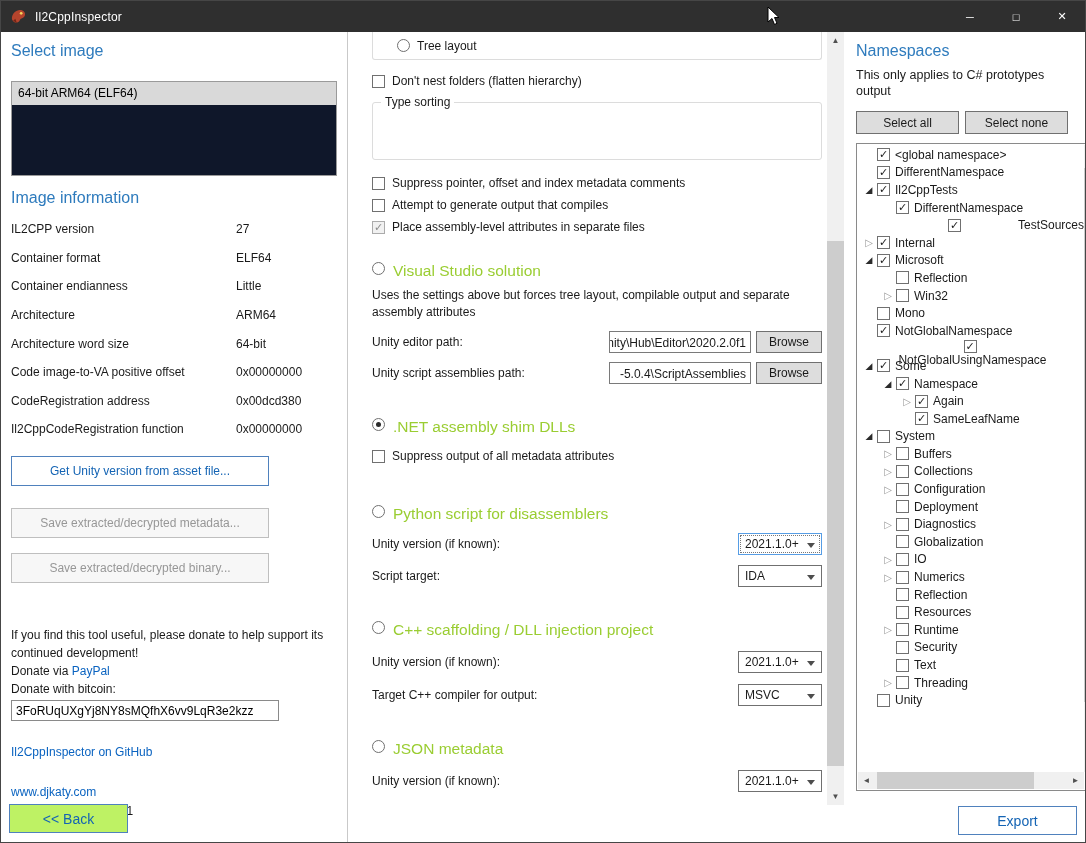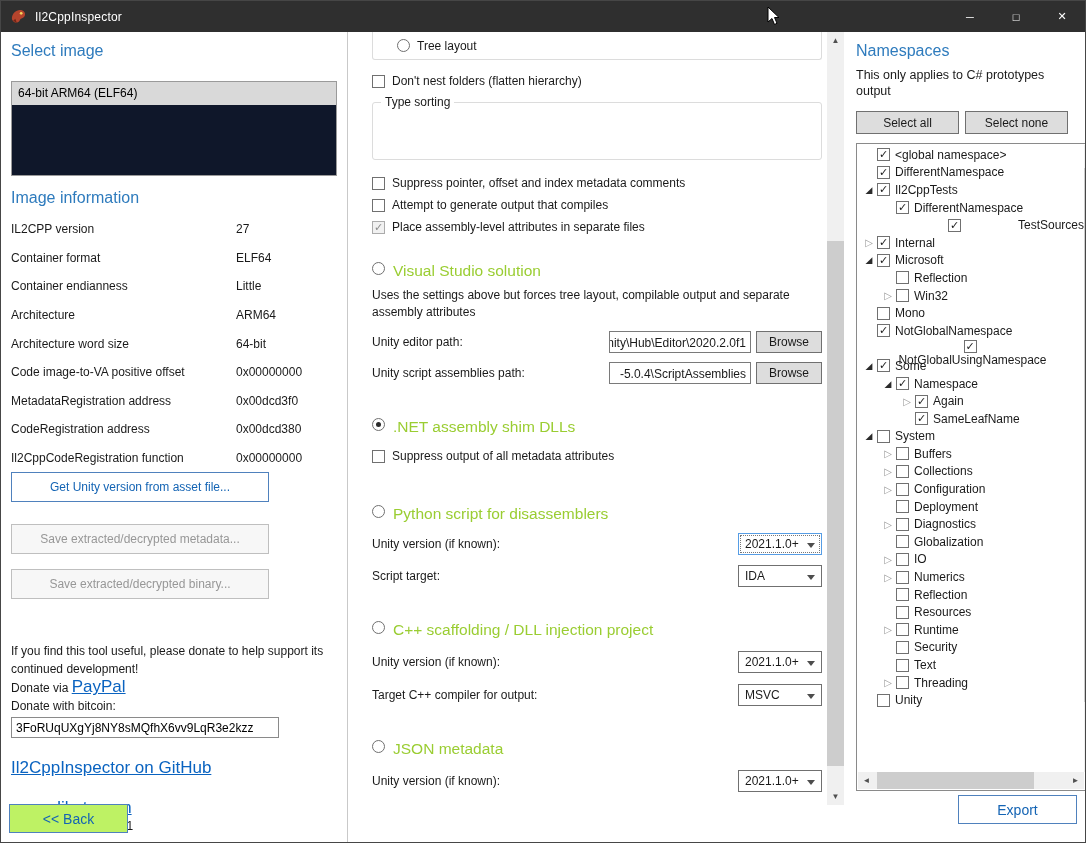--- a/index.html
+++ b/index.html
@@ -15,40 +15,40 @@
   .win-controls{margin-left:auto;display:flex;height:100%;}
   .win-btn{width:46px;height:100%;display:flex;align-items:center;justify-content:center;font-size:11px;color:#fff;background:transparent;border:none;cursor:default;}
   .cursor{position:absolute;left:766px;top:5px;width:14px;height:21px;}
   
   .app-body{flex:1;display:flex;min-height:0;}
   .left-panel{width:347px;flex:0 0 auto;border-right:1px solid #c9c9c9;padding:10px 10px 16px 10px;position:relative;}
   .mid-panel{flex:1;min-width:0;position:relative;padding:0 17px 0 24px;}
   .right-panel{width:241px;flex:0 0 auto;position:relative;padding:10px 14px 8px 12px;}
   
   h2.section-h{color:var(--blue);font-size:16px;font-weight:400;line-height:18px;}
-  .link{color:var(--link);text-decoration:underline;cursor:pointer;font-size:17px;}
+  .link{color:var(--link);cursor:pointer;font-size:12px;}
   .radio{width:13px;height:13px;min-width:13px;border:1px solid #707070;border-radius:50%;background:#fff;display:inline-flex;align-items:center;justify-content:center;}
   .radio .dot{width:5px;height:5px;border-radius:50%;background:#2b2b2b;display:none;}
   .radio.on .dot{display:block;}
   .cb{width:13px;height:13px;min-width:13px;border:1px solid #707070;background:#fff;display:inline-flex;align-items:center;justify-content:center;font-size:11px;line-height:1;color:#1a1a1a;}
   .cb::after{content:"";}
   .cb.on::after{content:"✓";}
   .cb.disabled{background:#f1f1f1;border-color:#ababab;color:#8b8b8b;}
   .btn{height:22px;border:1px solid #707070;background:#dddddd;font-size:12px;color:#1a1a1a;padding:0 12px;cursor:default;}
   
   .listbox{margin-top:21px;height:95px;border:1px solid #9a9a9a;background:#0f172a;overflow:hidden;}
   .list-item{height:23px;line-height:23px;padding:0 6px;font-size:12px;}
   .list-item.selected{background:#d9d9d9;}
   .info-h{margin-top:13px;}
   .info-table{margin-top:8px;font-size:12px;color:#1a1a1a;}
   .info-row{height:28.6px;display:flex;align-items:center;position:relative;}
   .info-label{white-space:nowrap;}
   .info-value{position:absolute;left:225px;white-space:nowrap;}
   .btn-wide{display:block;width:258px;height:30px;font-size:12px;background:#fff;cursor:default;}
-  .btn-wide.blue{margin-top:0;border:1px solid #4f81bd;color:var(--btnblue);}
+  .btn-wide.blue{margin-top:12px;border:1px solid #4f81bd;color:var(--btnblue);}
   .btn-wide.disabled{border:1px solid #bfbfbf;background:#f7f7f7;color:#979797;}
   .btn-wide.d2{margin-top:22px;}
   .btn-wide.d3{margin-top:15px;}
   .donate-text{margin-top:43px;font-size:12px;line-height:18px;width:330px;color:#1a1a1a;}
   .donate-line{font-size:12px;line-height:18px;color:#1a1a1a;}
   .bitcoin-box{margin-top:2px;width:268px;height:21px;border:1px solid #8a8a8a;background:#fff;position:relative;overflow:hidden;}
   .bitcoin-box span{position:absolute;left:4px;top:3px;font-size:12px;white-space:nowrap;}
   .link-lines{margin-top:20px;}
   .link-line{line-height:18.5px;margin-top:21px;}
   .copyright{font-size:12px;line-height:18.5px;color:#1a1a1a;}
@@ -94,21 +94,21 @@
   .sm-btn{width:103px;height:23px;border:1px solid #707070;background:#dddddd;font-size:12px;color:#1a1a1a;cursor:default;}
   .tree-box{margin-top:9px;width:247px;height:648px;border:1px solid #8a8a8a;background:#fff;position:relative;}
   .tree-rows{position:absolute;top:2px;left:2px;right:18px;bottom:18px;overflow:hidden;}
   .tree-row{display:flex;align-items:center;height:17.6px;font-size:12px;white-space:nowrap;color:#1a1a1a;cursor:default;}
   .expander{width:16px;min-width:16px;text-align:center;font-size:9px;color:#2b2b2b;}
   .expander.closed{color:#9a9a9a;font-size:10px;}
   .tree-cb{margin-right:5px;}
   .tree-vsb{position:absolute;top:1px;right:1px;bottom:18px;}
   .tree-vsb .thumb{top:1%;height:90%;}
   .tree-hsb{position:absolute;left:1px;right:18px;bottom:1px;}
-  .export-btn{position:absolute;right:8px;bottom:18px;width:119px;height:29px;border:1px solid #4f81bd;background:#fff;color:var(--btnblue);font-size:14px;cursor:default;}
+  .export-btn{position:absolute;right:8px;bottom:7px;width:119px;height:29px;border:1px solid #4f81bd;background:#fff;color:var(--btnblue);font-size:14px;cursor:default;}
 </style>
 </head>
 <body>
 
 <div class="window">
 
   <div class="titlebar">
     <span class="app-icon">
       <svg width="17" height="17" viewBox="0 0 16 16">
         <path d="M2 11 C1 7 4 3 8 2 C12 1 15 4 14 7 C13 10 10 9 9 12 C8 14 4 15 2 11 Z" fill="#b5442d"></path>
@@ -161,24 +161,20 @@
           </div>
           <div class="info-row">
             <span class="info-label">Architecture word size</span>
             <span class="info-value">64-bit</span>
           </div>
           <div class="info-row">
             <span class="info-label">Code image-to-VA positive offset</span>
             <span class="info-value">0x00000000</span>
           </div>
           <div class="info-row">
-            <span class="info-label">MetadataRegistration address</span>
-            <span class="info-value">0x00dcd3f0</span>
-          </div>
-          <div class="info-row">
             <span class="info-label">CodeRegistration address</span>
             <span class="info-value">0x00dcd380</span>
           </div>
           <div class="info-row">
             <span class="info-label">Il2CppCodeRegistration function</span>
             <span class="info-value">0x00000000</span>
           </div>
         </div>
 
       <button class="btn-wide blue">Get Unity version from asset file...</button>

